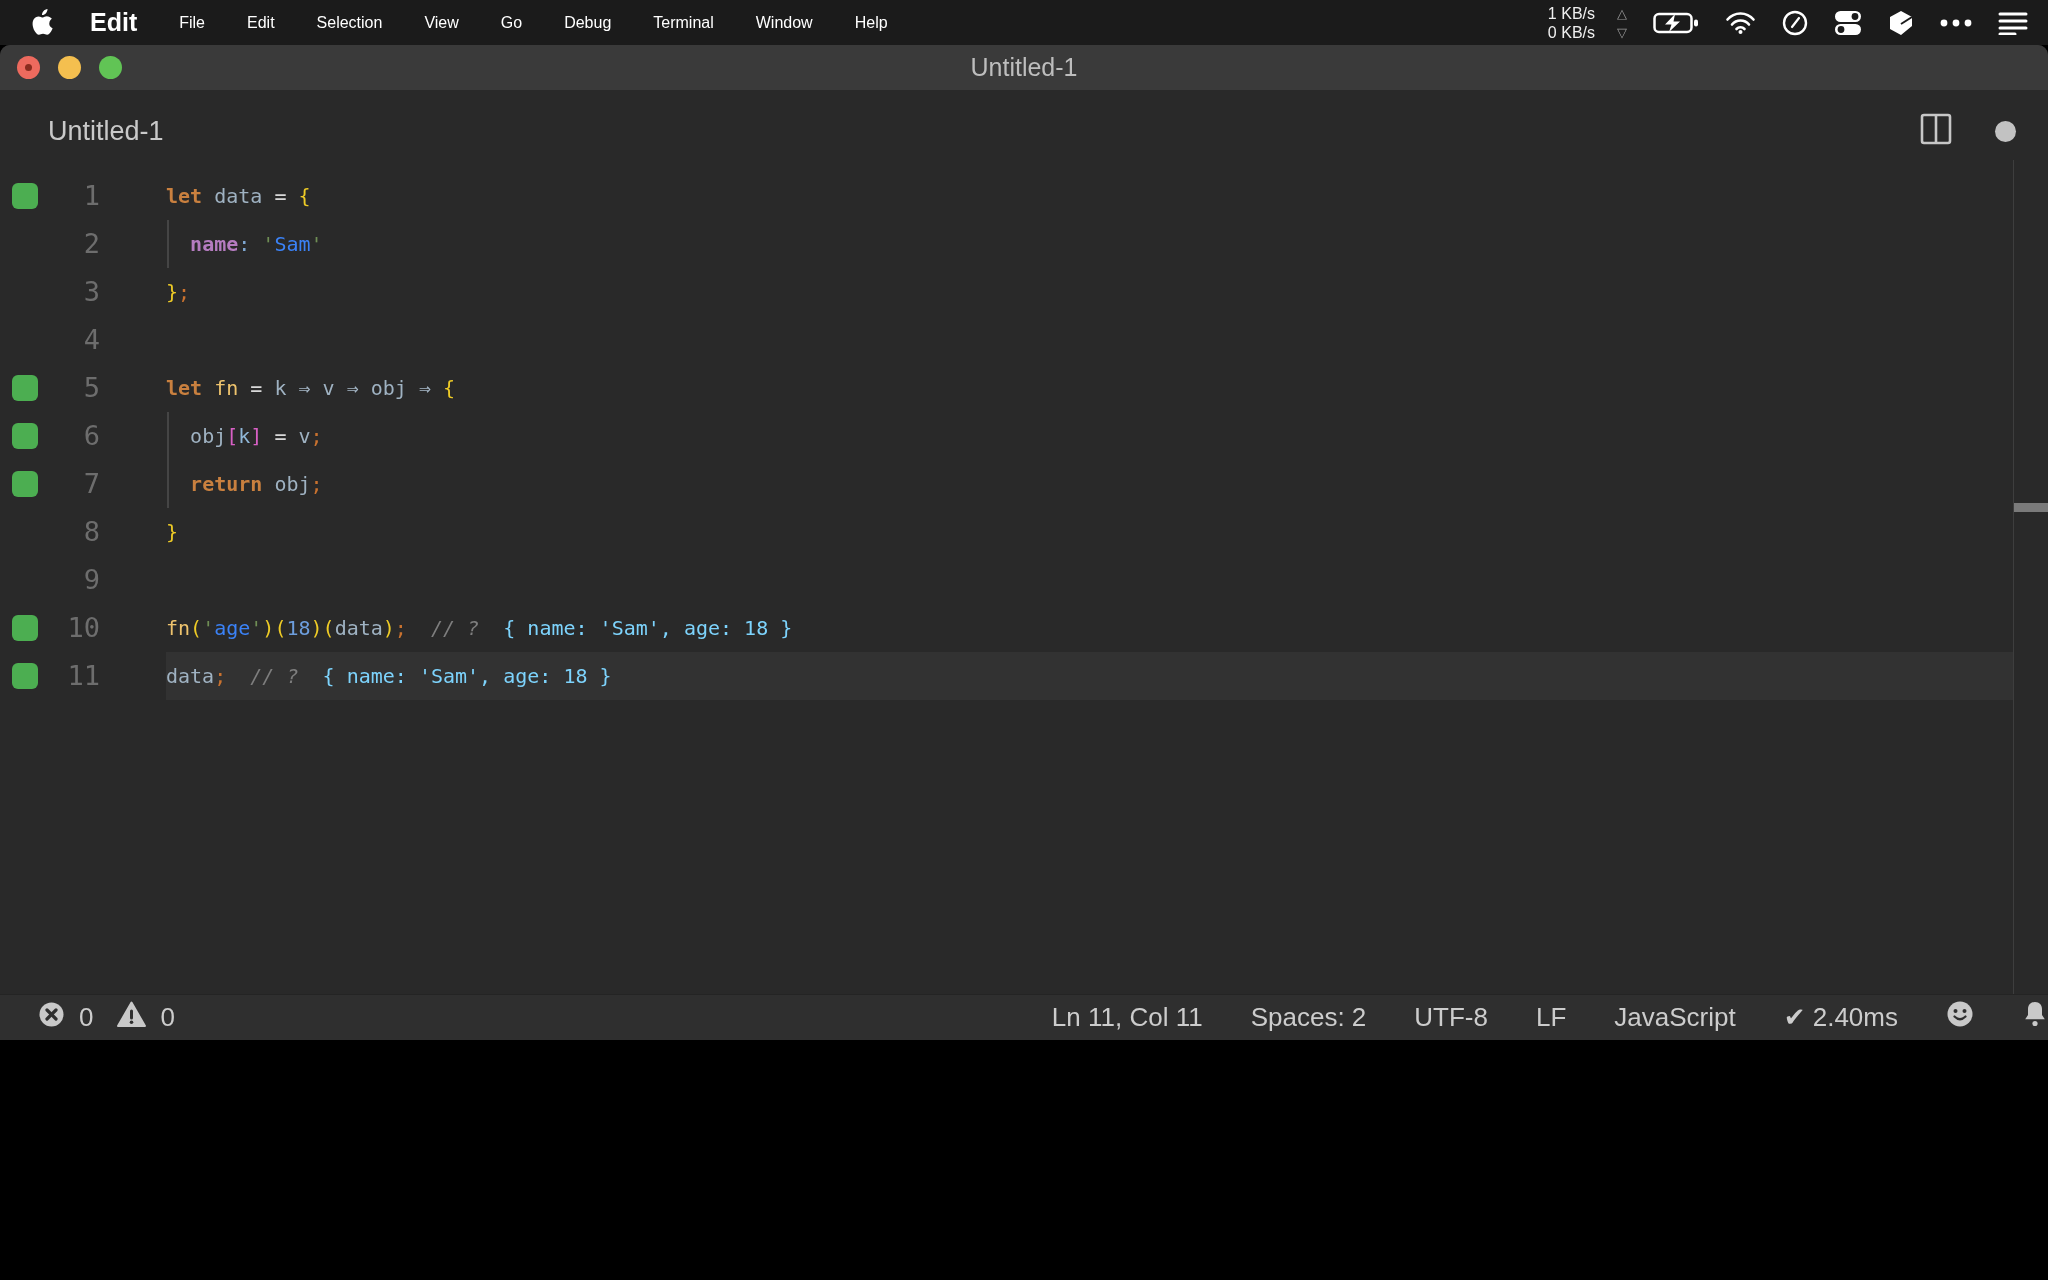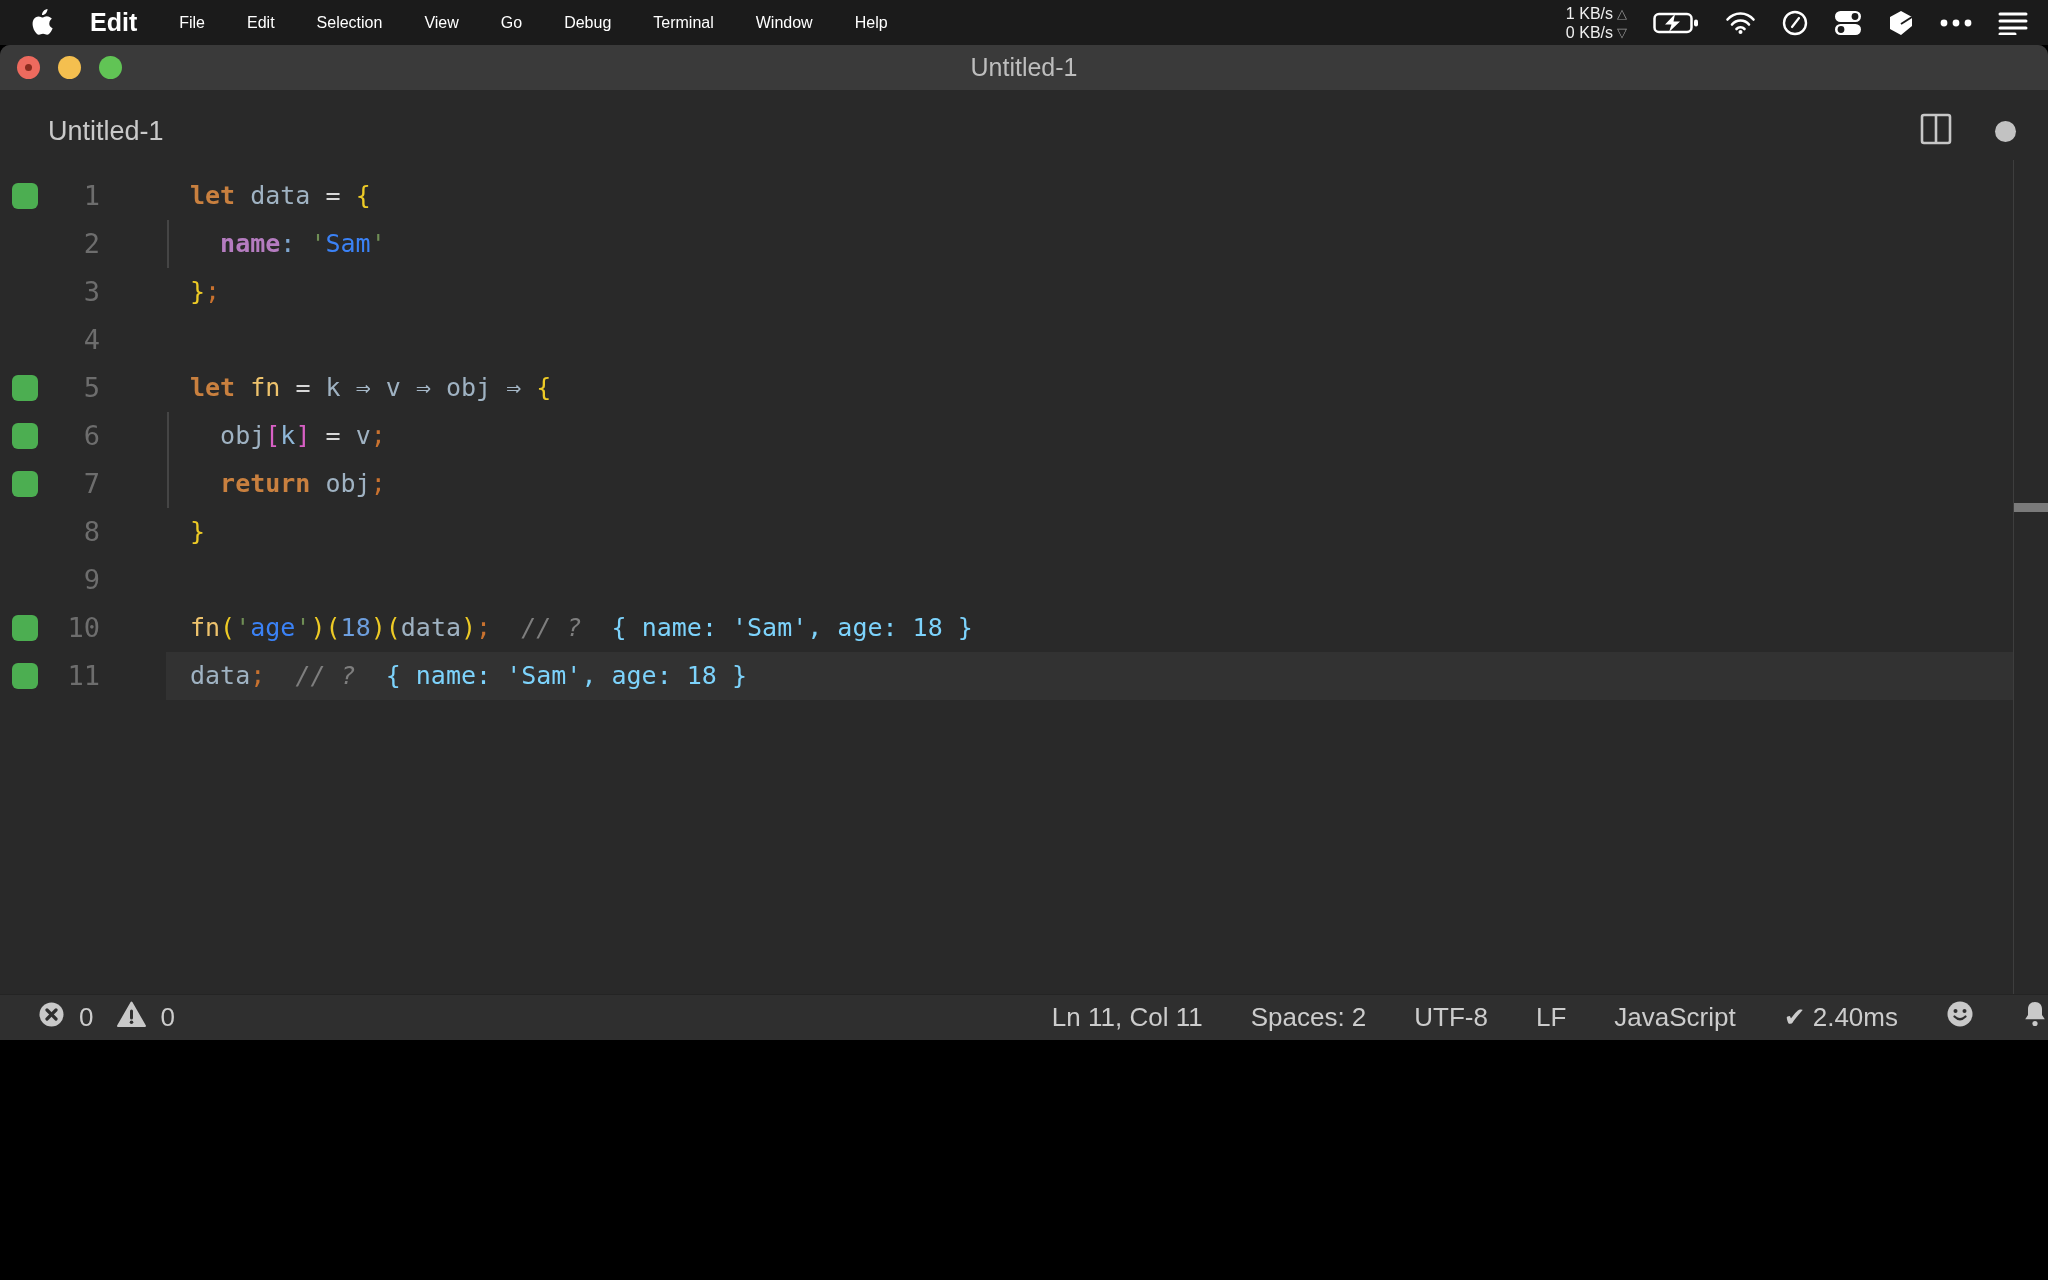--- a/index.html
+++ b/index.html
@@ -9,21 +9,21 @@
   
   .menubar { position:absolute; top:0; left:0; width:2048px; height:45px;
              background:#1b1b1b; display:flex; align-items:center; color:#fff; }
   .menubar-left { display:flex; align-items:center; padding-left:30px; }
   .apple { width:26px; height:26px; margin-right:34px; display:flex; align-items:center; }
   .menu-app { font-weight:bold; font-size:25px; margin-right:42px; }
   .menu-item { font-size:16px; margin-right:42px; white-space:nowrap; }
   .menubar-right { margin-left:auto; display:flex; align-items:center; padding-right:20px; gap:26px; }
   .net { display:flex; flex-direction:column; align-items:flex-end; font-size:16px;
          line-height:19px; color:#f0f0f0; }
-  .net-row { display:flex; align-items:center; gap:4px; }
+  .net-row { display:flex; align-items:center; gap:22px; }
   .net-arrow { color:#9a9a9a; font-size:13px; }
   .mb-icon { display:flex; align-items:center; }
 
   
   .window { position:absolute; top:45px; left:0; width:2048px; height:995px;
             background:#292929; border-radius:10px 10px 0 0; overflow:hidden; }
   .titlebar { position:absolute; top:0; left:0; right:0; height:45px; background:#3a3a3a;
               display:flex; align-items:center; }
   .traffic { position:absolute; left:17px; top:0; height:45px; display:flex; align-items:center; gap:18px; }
   .tl { width:23px; height:23px; border-radius:50%; position:relative; }
@@ -42,22 +42,22 @@
   .dirty-dot { width:21px; height:21px; border-radius:50%; background:#c2c2c2; }
 
   
   .code-area { position:absolute; top:127px; left:0; right:0; }
   .code-line { position:relative; display:flex; height:48px; }
   .gutter-marker { width:26px; height:26px; margin:11px 0 0 12px; border-radius:6px;
                    background:transparent; flex:0 0 26px; }
   .gutter-marker.on { background:#4cae51; }
   .line-num { flex:0 0 62px; text-align:right; color:#6d6d6d;
               font-family:"DejaVu Sans Mono", monospace; font-size:27px; line-height:48px; }
-  .code-text { margin-left:90px; white-space:pre; color:#d0d0d0;
-               font-family:"DejaVu Sans Mono", monospace; font-size:25px; line-height:48px; z-index:2; }
+  .code-text { margin-left:66px; white-space:pre; color:#d0d0d0;
+               font-family:"DejaVu Sans Mono", monospace; font-size:20px; line-height:48px; z-index:2; }
   .indent-guide { position:absolute; left:167px; top:0; bottom:0; width:2px; background:#454545; }
   .line-highlight { position:absolute; left:166px; right:34px; top:0; bottom:0;
                     background:rgba(255,255,255,0.045); }
   .tk-kw    { color:#c9803f; font-weight:bold; }
   .tk-fn    { color:#eec36d; font-weight:normal; }
   .tk-id    { color:#9fb2c2; }
   .tk-id2   { color:#8fb7d8; }
   .tk-op    { color:#d8d8d8; }
   .tk-br    { color:#eecb26; }
   .tk-brk   { color:#d860c5; }

